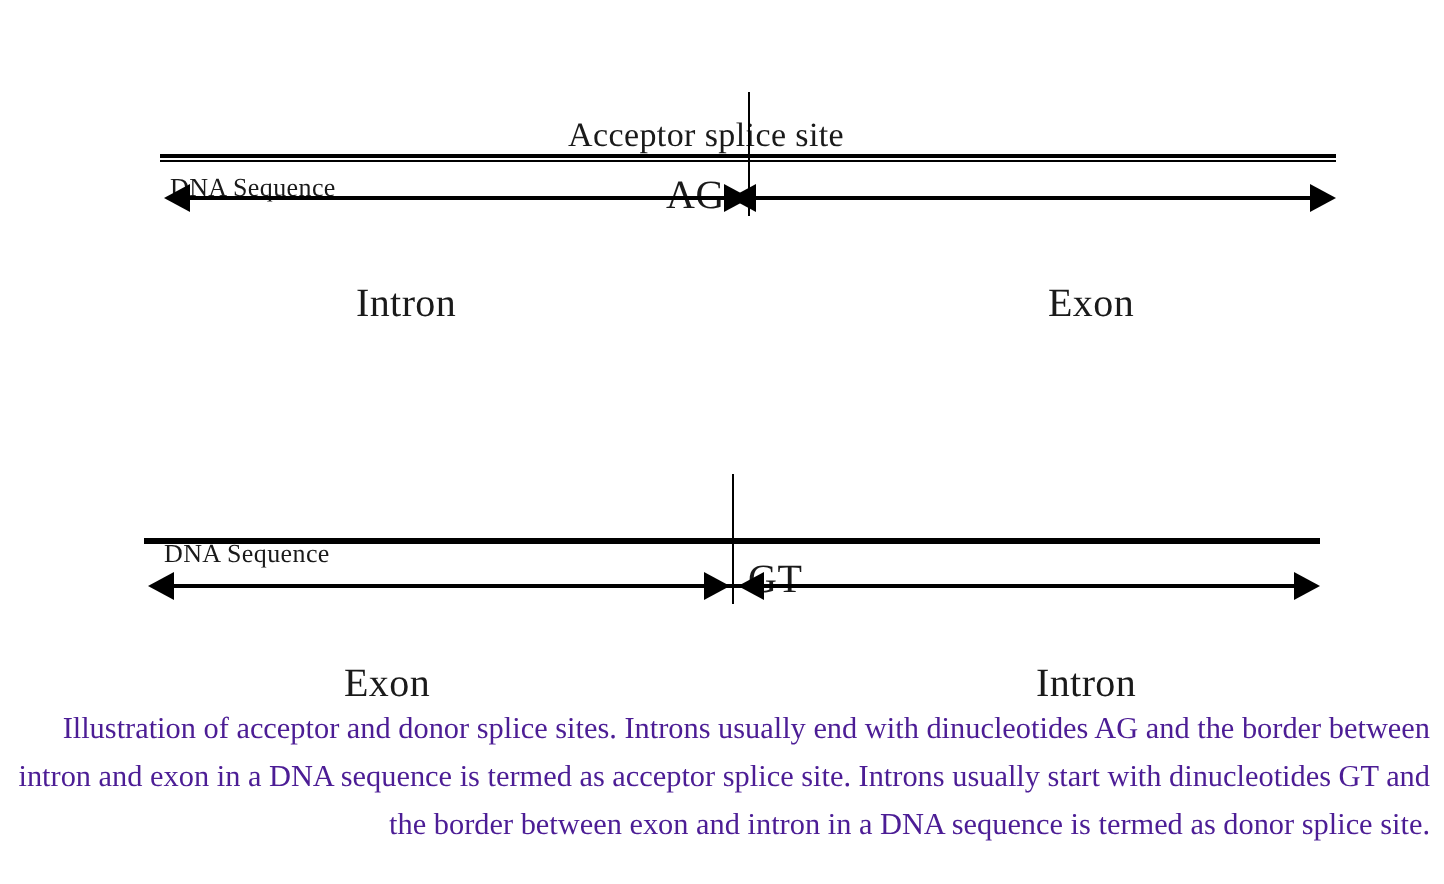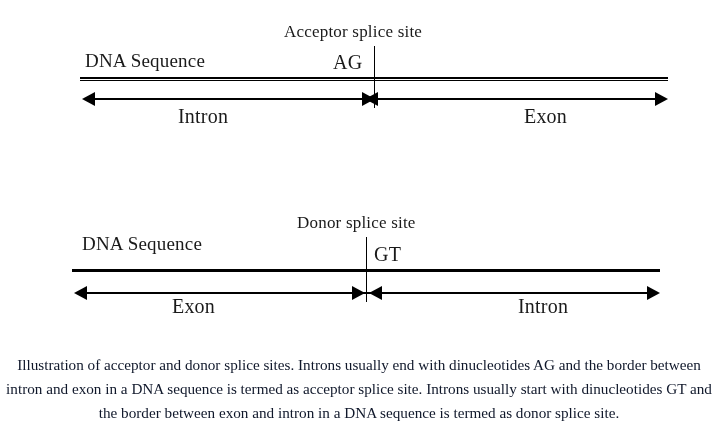--- a/index.html
+++ b/index.html
@@ -32,27 +32,28 @@
   #acceptor-diagram { top: 0px; height: 150px; }
   #donor-diagram    { top: 200px; height: 130px; }
 
   
   .lbl {
     position: absolute;
     white-space: nowrap;
     font-family: "Liberation Serif", "DejaVu Serif", serif;
     color: #1a1a1a;
     line-height: 1;
+    margin-top: 36px;
   }
   .title-lbl {
     font-size: 17px;
     letter-spacing: 0.2px;
   }
   .seq-lbl {
-    font-size: 19px;
+    font-size: 13px;
     letter-spacing: 0.2px;
   }
   .dinuc-lbl {
     font-size: 20px;
     letter-spacing: 0.3px;
   }
   .region-lbl {
     font-size: 20px;
     letter-spacing: 0.2px;
   }
@@ -84,22 +85,22 @@
 
   
   .caption {
     position: absolute;
     left: 3px;
     top: 338px;
     width: 712px;
     font-family: "Liberation Serif", "DejaVu Serif", serif;
     font-size: 15.2px;
     line-height: 24px;
-    color: #0f172a;
-    text-align: center;
+    color: #4c1d95;
+    text-align: right;
   }
 </style>
 </head>
 <body>
 
 <div class="figure">
 
   <div class="diagram" id="acceptor-diagram">
 
     <span class="lbl title-lbl" style="left:284px; top:23px;">Acceptor splice site</span>
@@ -123,21 +124,20 @@
     <div class="arrowhead arrow-left" style="left:365px; top:92px;"></div>
     <div class="vtick" style="left:374px; top:90px; height:18px;"></div>
 
     <span class="lbl region-lbl" style="left:178px; top:106px;">Intron</span>
 
     <span class="lbl region-lbl" style="left:524px; top:106px;">Exon</span>
   </div>
 
   <div class="diagram" id="donor-diagram">
 
-    <span class="lbl title-lbl" style="left:297px; top:14px;">Donor splice site</span>
 
     <span class="lbl seq-lbl" style="left:82px; top:34px;">DNA Sequence</span>
 
     <span class="lbl dinuc-lbl" style="left:374px; top:44px;">GT</span>
 
     <div class="vtick" style="left:366px; top:37px; height:60px;"></div>
 
     <div class="hline" style="left:72px; top:69px; width:588px; height:3px;"></div>
 
     <div class="axis" style="left:82px; top:92px; width:285px;"></div>

